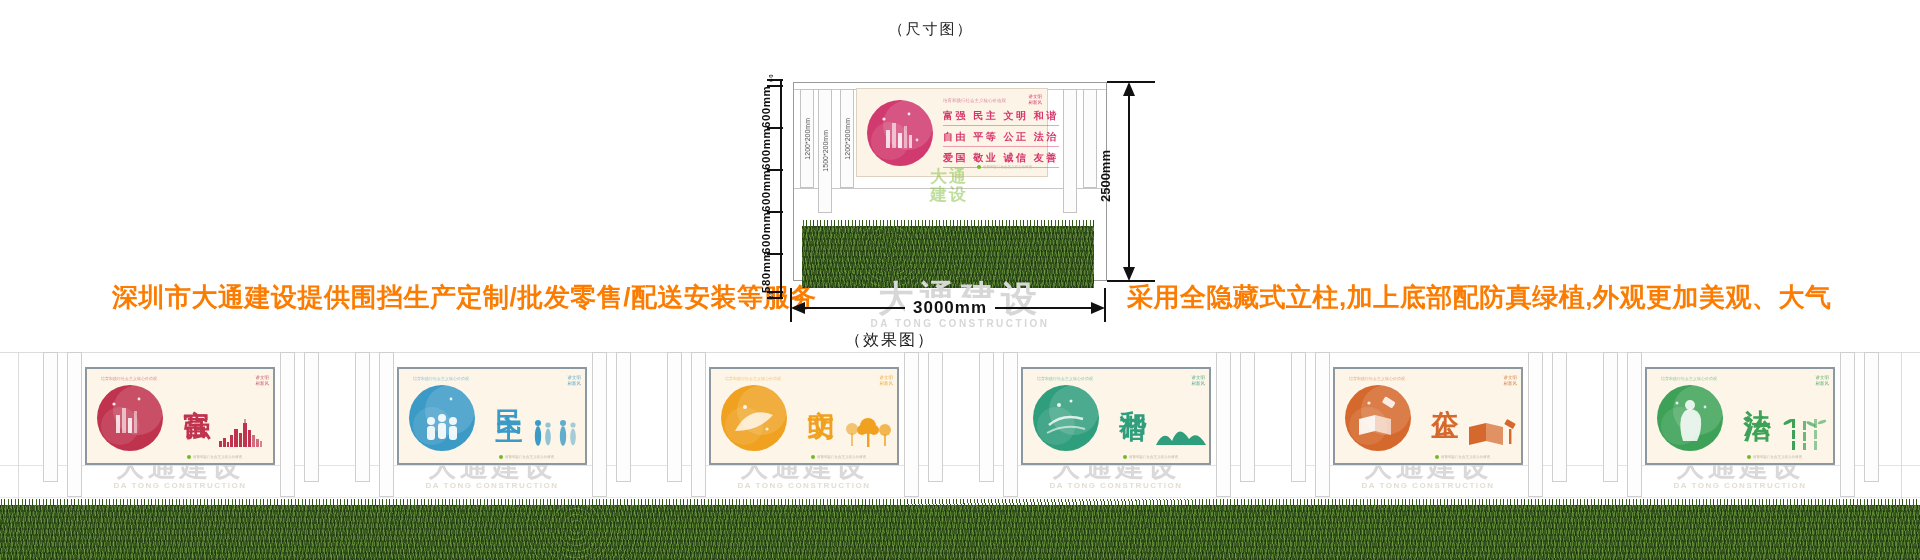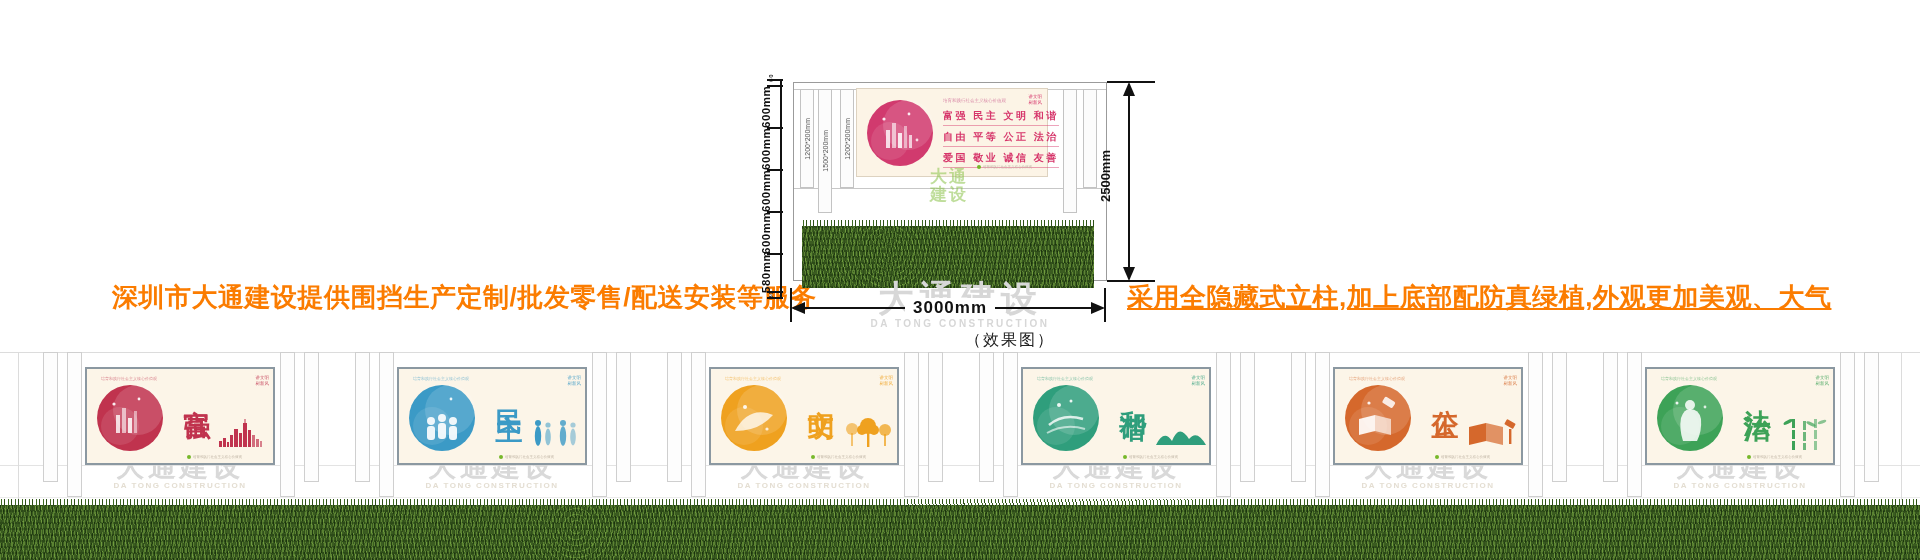--- a/index.html
+++ b/index.html
@@ -7,21 +7,21 @@
   .stage{position:relative;width:1920px;height:560px;background:#fff;overflow:hidden;}
   [data-name]{box-sizing:border-box;}
 
   
   .hdr{position:absolute;left:681px;top:12px;width:500px;text-align:center;}
   .hdr .title{font-size:23px;font-weight:bold;color:#171717;letter-spacing:1px;}
   .hdr .subtitle{font-size:15px;color:#222;margin-top:8px;letter-spacing:2px;}
 
   
   .note{position:absolute;top:280px;font-size:26px;font-weight:bold;color:#fb7c00;white-space:nowrap;letter-spacing:.5px;}
-  .note.l{left:112px;} .note.r{left:1127px;text-decoration:underline;}
+  .note.l{left:112px;} .note.r{left:1127px;}
 
   
   .diagram{position:absolute;left:0;top:0;width:1920px;height:360px;}
   .vline{position:absolute;background:#111;}
   .ruler-line{left:780px;top:80px;width:2px;height:218px;}
   .tick{left:767px;width:16px;height:2px;background:#111;position:absolute;}
   .t0{top:79px}.t1{top:85px}.t2{top:127px}.t3{top:169px}.t4{top:211px}.t5{top:253px}.t6{top:291px}.t7{top:297px}
   .rlab{position:absolute;writing-mode:vertical-rl;transform:rotate(180deg);font-weight:bold;color:#111;font-size:11.5px;letter-spacing:.5px;left:760px;}
   .r0{top:74px;font-size:6px;left:768px;}
   .r1{top:88px;height:40px;} .r2{top:130px;height:40px;} .r3{top:172px;height:40px;} .r4{top:214px;height:40px;}
@@ -65,21 +65,21 @@
   .dim-right{position:absolute;left:1105px;top:78px;width:56px;height:208px;}
   .dim-right svg{position:absolute;left:0;top:0;}
   .lab-2500{position:absolute;writing-mode:vertical-rl;transform:rotate(180deg);left:1098px;top:150px;font-weight:bold;font-size:13px;color:#111;}
   .dim-bottom{position:absolute;left:786px;top:286px;width:324px;height:40px;z-index:2;}
   .lab-3000{position:absolute;left:905px;top:298px;font-weight:bold;font-size:17px;color:#111;background:#fff;padding:0 8px;z-index:3;letter-spacing:1px;}
 
   .gray-wm{position:absolute;left:860px;top:281px;width:200px;text-align:center;z-index:1;color:#d7d7d7;}
   .gray-wm .cn{font-size:36px;font-weight:bold;letter-spacing:5px;line-height:1;}
   .gray-wm .en{font-size:10px;font-weight:bold;letter-spacing:2.5px;margin-top:1px;}
 
-  .cap-effect{position:absolute;left:845px;top:330px;width:210px;text-align:right;font-size:16px;letter-spacing:2px;color:#222;}
+  .cap-effect{position:absolute;left:845px;top:330px;width:210px;text-align:left;font-size:16px;letter-spacing:2px;color:#222;}
 
   
   .effect{position:absolute;left:0;top:345px;width:1920px;height:215px;}
   .effect .rail{position:absolute;left:0;width:100%;height:1px;background:#dcdcdc;}
   .rail.a{top:7px;} .rail.b{top:120px;background:#e3e3e3;} .rail.c{top:152px;background:#ececec;}
   .effect .edge{position:absolute;top:7px;width:1px;height:148px;background:#dcdcdc;}
   .edge.l{left:18px;} .edge.r{left:1901px;}
 
   .bay{position:absolute;top:0;width:300px;height:160px;}
   .bay.b0{left:30px}.bay.b1{left:342px}.bay.b2{left:654px}.bay.b3{left:966px}.bay.b4{left:1278px}.bay.b5{left:1590px}
@@ -100,20 +100,21 @@
   .panel .dotrow{position:absolute;left:100px;top:86px;display:flex;align-items:center;gap:2px;}
 
   .ca-base{fill:var(--c,#d13a6e);}
 </style>
 </head>
 <body>
 
 <div class="stage" data-name="poster-canvas">
 
   <div class="hdr" data-name="header">
+    <div class="subtitle" data-name="dimension-caption">（尺寸图）</div>
   </div>
 
   <div class="note l" data-name="service-note">深圳市大通建设提供围挡生产定制/批发零售/配送安装等服务</div>
   <div class="note r" data-name="feature-note">采用全隐藏式立柱,加上底部配防真绿植,外观更加美观、大气</div>
 
   <div class="diagram" data-name="dimension-diagram">
 
     <div class="vline ruler-line" data-name="ruler-line"></div>
     <div class="tick t0" data-name="ruler-tick"></div>
     <div class="tick t1" data-name="ruler-tick"></div>

